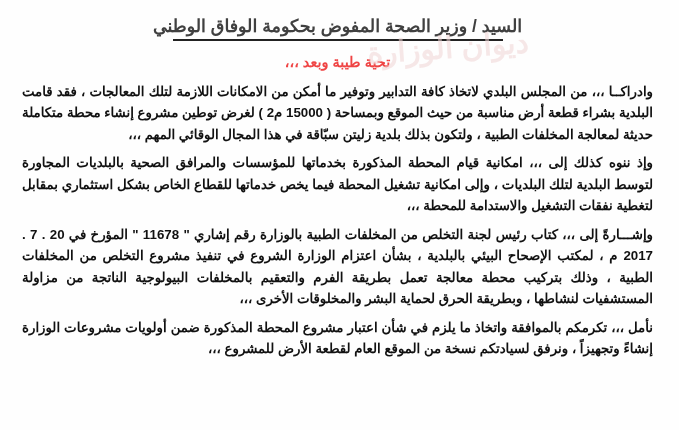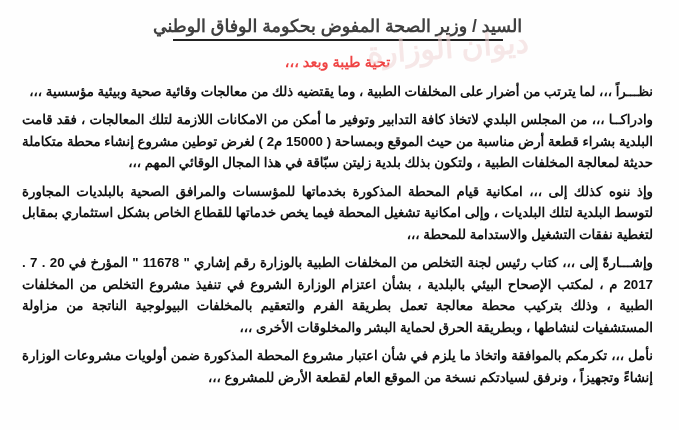--- a/index.html
+++ b/index.html
@@ -91,21 +91,20 @@
   <div class="watermark">ديوان الوزارة</div>
 
   <div>
     <div class="doc-title">السيد / وزير الصحة المفوض بحكومة الوفاق الوطني</div>
     <div class="title-underline"></div>
   </div>
 
   <div class="salutation">تحية طيبة وبعد ،،،</div>
 
   <div class="body-block">
-    <p class="para">نظـــراً ،،، لما يترتب من أضرار على المخلفات الطبية ، وما يقتضيه ذلك من معالجات وقائية صحية وبيئية مؤسسية ،،،</p>
     <p class="para">وادراكــا ،،، من المجلس البلدي لاتخاذ كافة التدابير وتوفير ما أمكن من الامكانات اللازمة لتلك المعالجات ، فقد قامت البلدية بشراء قطعة أرض مناسبة من حيث الموقع وبمساحة ( 15000 م2 ) لغرض توطين مشروع إنشاء محطة متكاملة حديثة لمعالجة المخلفات الطبية ، ولتكون بذلك بلدية زليتن سبّاقة في هذا المجال الوقائي المهم ،،،</p>
     <p class="para">وإذ ننوه كذلك إلى ،،، امكانية قيام المحطة المذكورة بخدماتها للمؤسسات والمرافق الصحية بالبلديات المجاورة لتوسط البلدية لتلك البلديات ، وإلى امكانية تشغيل المحطة فيما يخص خدماتها للقطاع الخاص بشكل استثماري بمقابل لتغطية نفقات التشغيل والاستدامة للمحطة ،،،</p>
     <p class="para">وإشـــارةً إلى ،،، كتاب رئيس لجنة التخلص من المخلفات الطبية بالوزارة رقم إشاري " 11678 " المؤرخ في 20 . 7 . 2017 م ، لمكتب الإصحاح البيئي بالبلدية ، بشأن اعتزام الوزارة الشروع في تنفيذ مشروع التخلص من المخلفات الطبية ، وذلك بتركيب محطة معالجة تعمل بطريقة الفرم والتعقيم بالمخلفات البيولوجية الناتجة من مزاولة المستشفيات لنشاطها ، وبطريقة الحرق لحماية البشر والمخلوقات الأخرى ،،،</p>
     <p class="para">نأمل ،،، تكرمكم بالموافقة واتخاذ ما يلزم في شأن اعتبار مشروع المحطة المذكورة ضمن أولويات مشروعات الوزارة  إنشاءً وتجهيزاً ، ونرفق لسيادتكم نسخة من الموقع العام لقطعة الأرض للمشروع ،،،</p>
   </div>
 
   <div class="edge-fade"></div>
 </div>
 
 </body></html>

